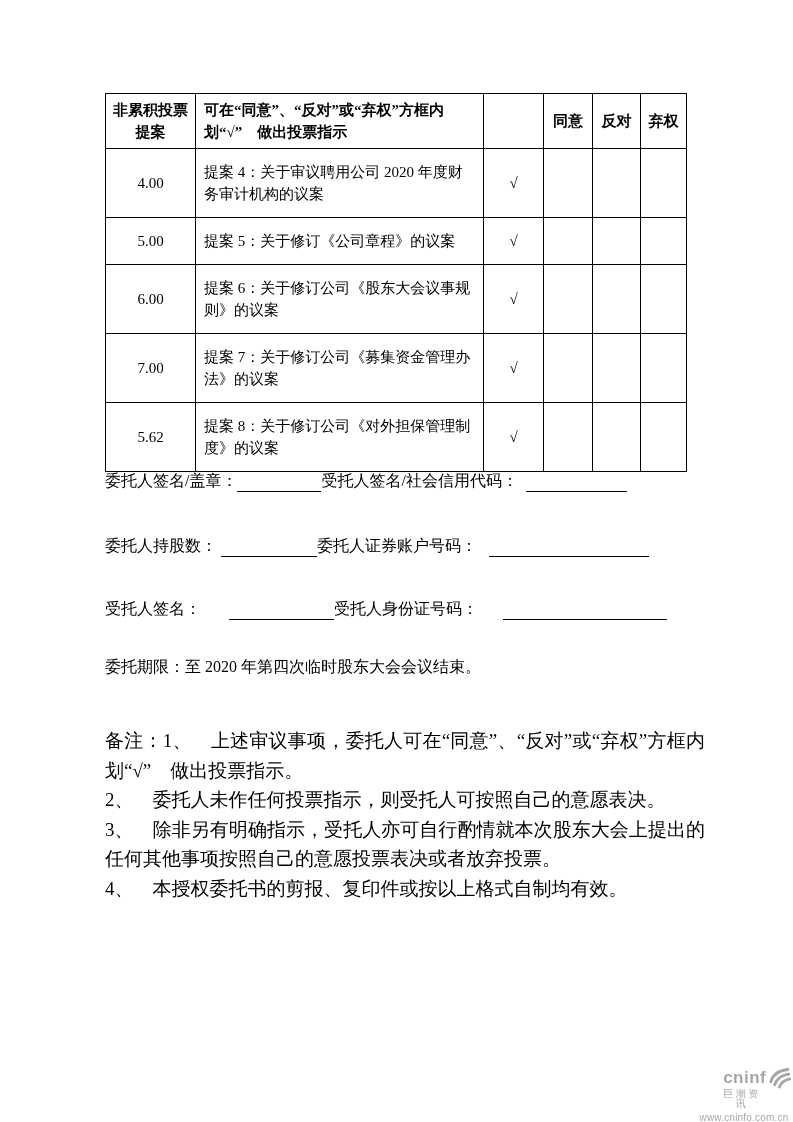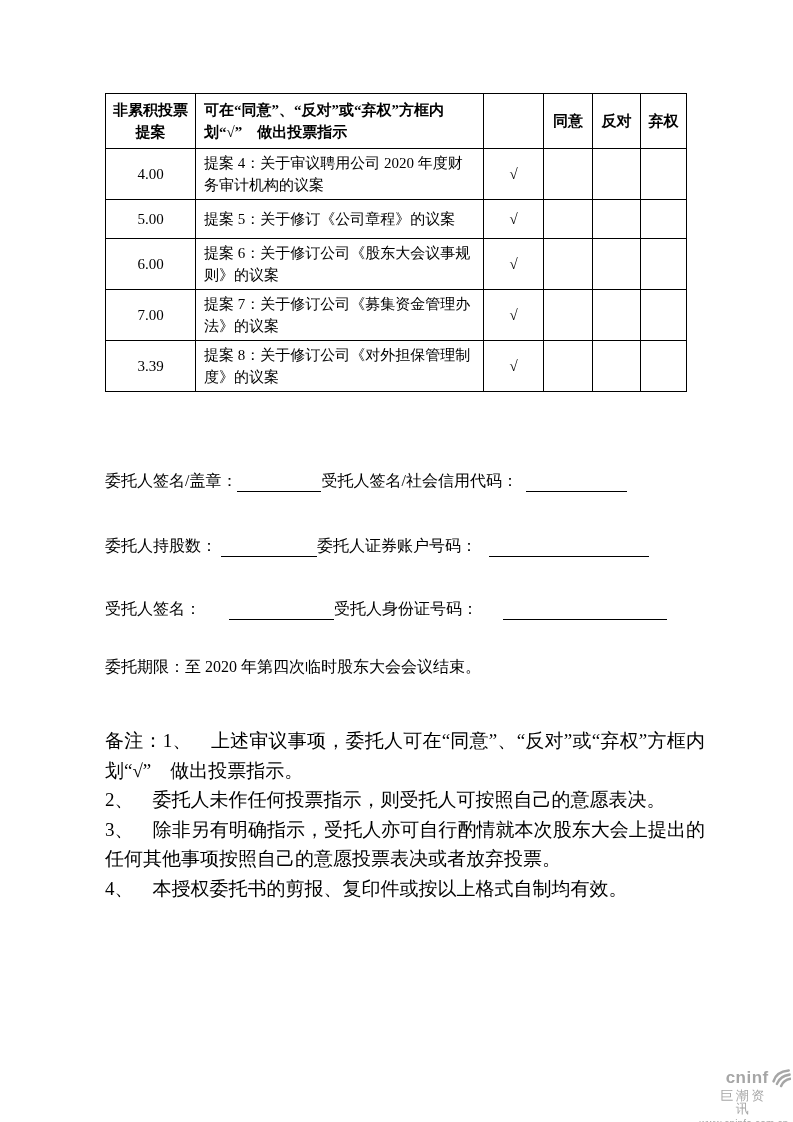--- a/index.html
+++ b/index.html
@@ -27,21 +27,21 @@
   }
   .vote-table td, .vote-table th {
     border: 1.5px solid #000;
     vertical-align: middle;
     line-height: 22px;
     overflow: hidden;
   }
   .vote-table th { font-weight: bold; text-align: center; padding: 2px 6px; }
   .vote-table th.instr { text-align: left; padding: 2px 8px; }
   .vote-table td.num { text-align: center; }
-  .vote-table td.desc { text-align: left; padding: 3px 8px; }
+  .vote-table td.desc { text-align: left; padding: 12px 8px; }
   .vote-table td.mark { text-align: center; font-size: 15px; }
   .h-header { height: 55px; }
   .h-r0 { height: 50px; }
   .h-r1 { height: 39px; }
   .h-r2 { height: 51px; }
   .h-r3 { height: 46px; }
   .h-r4 { height: 46px; }
 
   
   .sigline {
@@ -96,21 +96,21 @@
     left: 697px;
     top: 1069px;
     width: 94px;
     font-family: "Liberation Sans", "DejaVu Sans", sans-serif;
     text-align: center;
     line-height: 1;
   }
   .logo-top { display: flex; justify-content: flex-end; align-items: flex-start; }
   .logo-text-col { display: flex; flex-direction: column; align-items: flex-end; }
   .logo-brand { font-size: 17px; font-weight: bold; letter-spacing: 0.5px; }
-  .logo-brand-cn { font-size: 13px; letter-spacing: 2.5px; margin-top: 3px; margin-right: 1px; padding-left: 22px; }
+  .logo-brand-cn { font-size: 10px; letter-spacing: 2.5px; margin-top: 3px; margin-right: 1px; padding-left: 22px; }
   .logo-swirl { margin-left: 2px; margin-top: -2px; }
   .logo-url { font-size: 10px; margin-top: 4px; letter-spacing: 0.2px; }
 </style>
 </head>
 <body>
 
 <div class="page">
 
   <table class="vote-table">
     <colgroup>
@@ -156,21 +156,21 @@
     </tr>
     <tr class="h-r3">
       <td class="num">7.00</td>
       <td class="desc">提案 7：关于修订公司《募集资金管理办法》的议案</td>
       <td class="mark">√</td>
       <td></td>
       <td></td>
       <td></td>
     </tr>
     <tr class="h-r4">
-      <td class="num">3.39</td>
+      <td class="num">5.62</td>
       <td class="desc">提案 8：关于修订公司《对外担保管理制度》的议案</td>
       <td class="mark">√</td>
       <td></td>
       <td></td>
       <td></td>
     </tr>
   </tbody>
     </table>
 
   <div class="sigline sig1">

